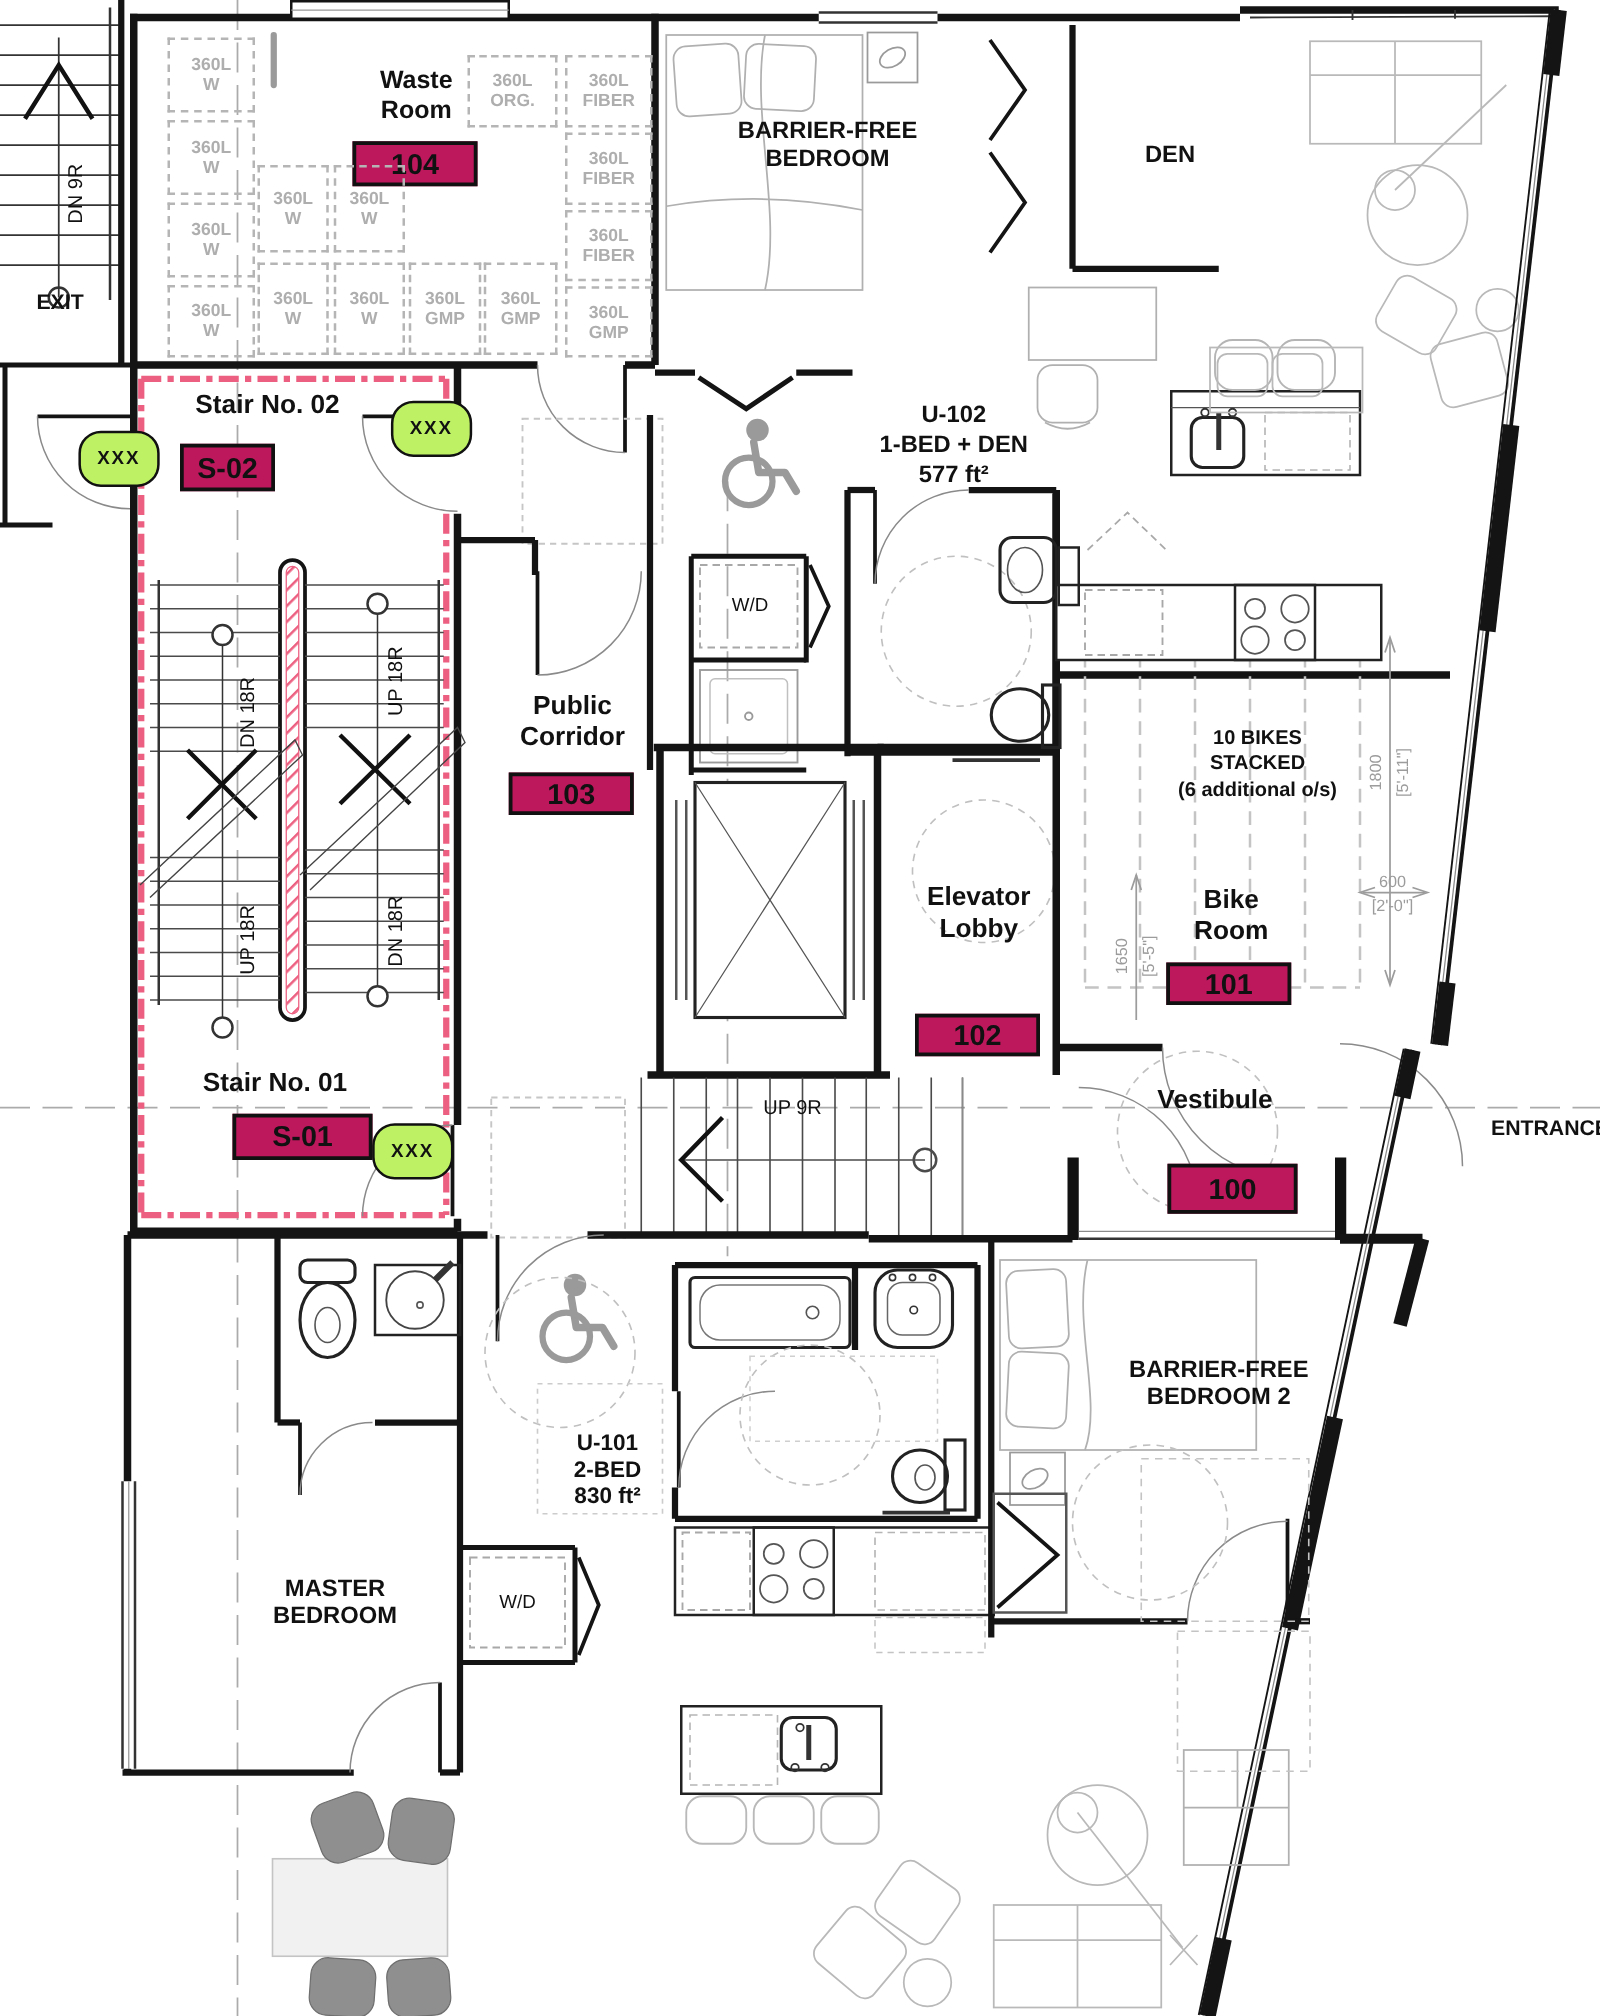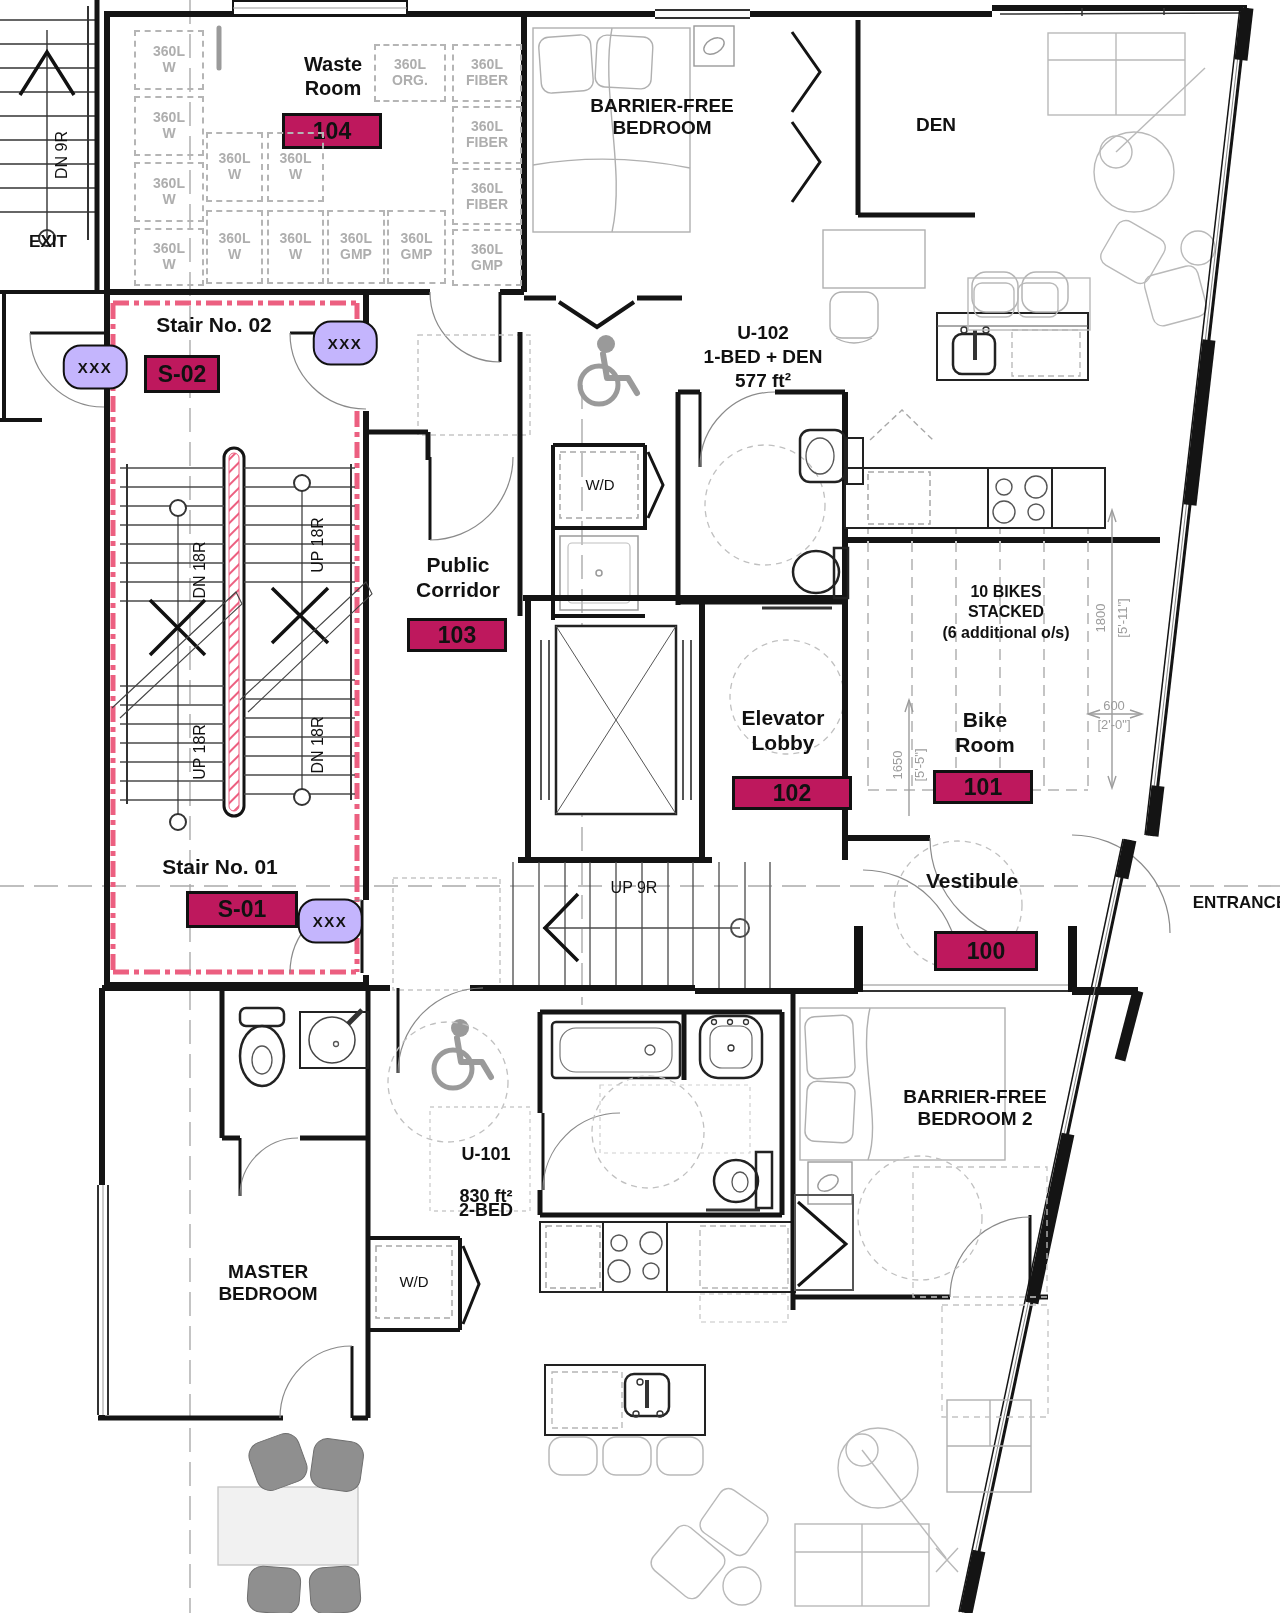--- a/index.html
+++ b/index.html
@@ -6,21 +6,21 @@
   html,body{margin:0;padding:0;background:#fff;}
   #plan{position:relative;width:1280px;height:1613px;overflow:hidden;background:#fff;
         font-family:"Liberation Sans",sans-serif;}
   #plan svg{position:absolute;left:0;top:0;}
   .lbl{position:absolute;transform:translate(-50%,-50%);font-weight:bold;color:#111;
        text-align:center;white-space:pre-line;line-height:1.18;font-size:19px;}
   .t21{font-size:21px;} .t23{font-size:20px;} .t17{font-size:17px;} .t16{font-size:16px;}
   .numbox{position:absolute;border:3px solid #111;background:#be185d;display:flex;align-items:center;
        justify-content:center;font-weight:bold;font-size:23px;color:#111;box-sizing:border-box;}
   .pill{position:absolute;transform:translate(-50%,-50%);border:2.5px solid #111;border-radius:18px;
-       padding:12px 13px;font-weight:bold;font-size:15px;letter-spacing:1.5px;background:#c4b5fd;color:#111;}
+       padding:12px 13px;font-weight:bold;font-size:15px;letter-spacing:1.5px;background:#bef264;color:#111;}
   .bin{position:absolute;border:2px dashed #b5b5b5;box-sizing:border-box;display:flex;align-items:center;
        justify-content:center;text-align:center;font-weight:bold;color:#aeaeae;font-size:14px;
        line-height:1.12;white-space:pre-line;}
   .dim{position:absolute;transform:translate(-50%,-50%);color:#9c9c9c;font-size:13px;white-space:nowrap;}
   .rot{transform:translate(-50%,-50%) rotate(-90deg);}
   .ann{font-size:16px;}
 </style>
 </head>
 <body>
 
@@ -509,35 +509,35 @@
 
 <div class="lbl t21" style="left:220px;top:867px;">Stair No. 01</div>
 <div class="numbox" style="left:186px;top:891px;width:112px;height:37px;">S-01</div>
 
 <div class="lbl t21" style="left:458px;top:578px;">Public
 Corridor</div>
 <div class="numbox" style="left:407px;top:618px;width:100px;height:34px;">103</div>
 
 <div class="lbl t21" style="left:783px;top:731px;">Elevator
 Lobby</div>
-<div class="numbox" style="left:732px;top:776px;width:120px;height:34px;">102</div>
+<div class="numbox" style="left:732px;top:811px;width:100px;height:34px;">102</div>
 
 <div class="lbl t21" style="left:985px;top:733px;">Bike
 Room</div>
 <div class="numbox" style="left:933px;top:770px;width:100px;height:34px;">101</div>
 
 <div class="lbl t21" style="left:972px;top:881px;">Vestibule</div>
 <div class="numbox" style="left:918px;top:931px;width:104px;height:40px;margin-left:16px;">100</div>
 
 <div class="lbl" style="left:763px;top:333px;">U-102</div>
 <div class="lbl" style="left:763px;top:357px;">1-BED + DEN</div>
 <div class="lbl" style="left:763px;top:381px;">577 ft²</div>
 
 <div class="lbl" style="left:486px;top:1155px;font-size:18px;">U-101</div>
-<div class="lbl" style="left:486px;top:1176px;font-size:18px;margin-top:35px;">2-BED</div>
+<div class="lbl" style="left:486px;top:1176px;font-size:18px;">2-BED</div>
 <div class="lbl" style="left:486px;top:1197px;font-size:18px;">830 ft²</div>
 
 <div class="lbl" style="left:662px;top:117px;">BARRIER-FREE
 BEDROOM</div>
 <div class="lbl" style="left:936px;top:125px;">DEN</div>
 <div class="lbl" style="left:268px;top:1283px;">MASTER
 BEDROOM</div>
 <div class="lbl" style="left:975px;top:1108px;">BARRIER-FREE
 BEDROOM 2</div>
 

